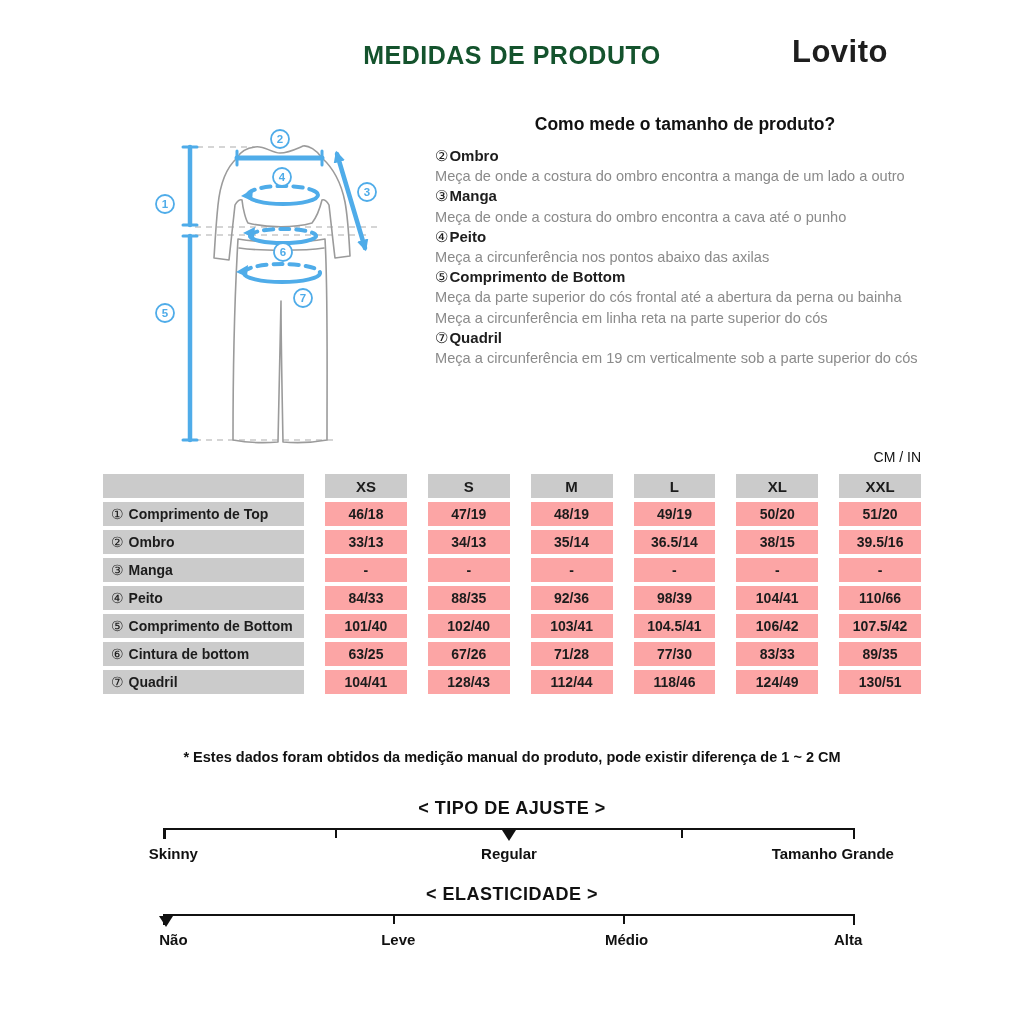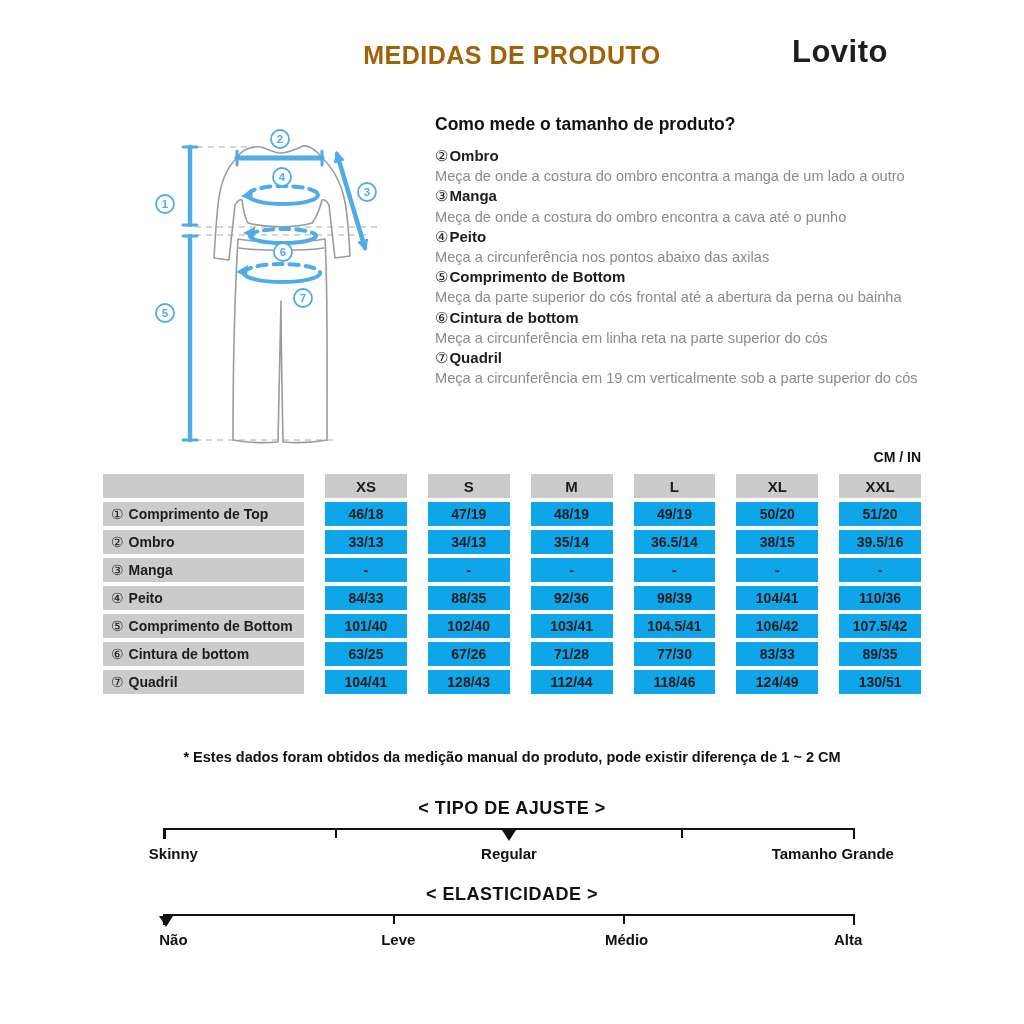--- a/index.html
+++ b/index.html
@@ -4,44 +4,44 @@
 <style>
   html,body{margin:0;padding:0;}
   body{
     width:1024px;height:1024px;position:relative;overflow:hidden;
     background:#ffffff;color:#1d1d1d;
     font-family:"Liberation Sans", sans-serif;
   }
   
   .page-title{
     position:absolute;top:41px;left:0;width:100%;text-align:center;
-    font-size:25px;font-weight:800;letter-spacing:.5px;color:#a16207;
+    font-size:25px;font-weight:800;letter-spacing:.5px;color:#14532d;
   }
   .brand{
     position:absolute;top:34px;left:792px;
     font-size:31px;font-weight:800;color:#1e1e1e;letter-spacing:.5px;
   }
   
   .diagram{position:absolute;left:130px;top:110px;width:310px;height:360px;}
   
   .guide{position:absolute;left:435px;top:114px;width:500px;}
-  .guide h2{margin:0 0 11px 0;font-size:17.5px;font-weight:800;color:#111;}
+  .guide h2{margin:0 0 11px 0;font-size:17.5px;font-weight:800;color:#111;text-align:center;}
   .g-label{font-size:15px;font-weight:700;line-height:20.2px;color:#1d1d1d;white-space:nowrap;}
   .g-label .g-num{font-weight:400;margin-right:1px;}
   .g-desc{font-size:14.6px;line-height:20.2px;color:#8a8a8a;white-space:nowrap;}
   
   .units{position:absolute;top:449px;left:103px;width:818px;text-align:right;
-    font-size:14px;font-weight:700;color:#111;}
+    font-size:14px;font-weight:400;color:#111;}
   
   .sizetable{
     position:absolute;left:103px;top:474px;width:818px;
     display:grid;grid-template-columns:201px repeat(6,1fr);gap:4px 21px;
   }
   .cell{height:24px;display:flex;align-items:center;justify-content:center;
-    background:#0ea5e9;font-size:14px;font-weight:700;color:#1c1c1c;white-space:nowrap;}
+    background:#fca5a5;font-size:14px;font-weight:700;color:#1c1c1c;white-space:nowrap;}
   .cell.head,.cell.corner,.cell.rlabel{background:#cbcbcb;}
   .cell.head{font-size:15px;}
   .cell.rlabel{justify-content:flex-start;padding-left:8px;font-size:14px;}
   .cell.rlabel .r-num{font-weight:400;margin-right:5px;}
   
   .footnote{position:absolute;top:724px;left:0;width:100%;text-align:center;
     font-size:14.5px;font-weight:700;color:#111;margin-top:25px;}
   
   .slider-title{position:absolute;left:0;width:100%;text-align:center;
     font-size:18px;font-weight:800;letter-spacing:.5px;color:#111;}
@@ -175,21 +175,20 @@
   </div>
   <div class="g-item">
     <div class="g-label"><span class="g-num">④</span><span>Peito</span></div>
     <div class="g-desc">Meça a circunferência nos pontos abaixo das axilas</div>
   </div>
   <div class="g-item">
     <div class="g-label"><span class="g-num">⑤</span><span>Comprimento de Bottom</span></div>
     <div class="g-desc">Meça da parte superior do cós frontal até a abertura da perna ou bainha</div>
   </div>
   <div class="g-item">
-    <div class="g-label"><span class="g-num">⑥</span><span>Cintura de bottom</span></div>
     <div class="g-desc">Meça a circunferência em linha reta na parte superior do cós</div>
   </div>
   <div class="g-item">
     <div class="g-label"><span class="g-num">⑦</span><span>Quadril</span></div>
     <div class="g-desc">Meça a circunferência em 19 cm verticalmente sob a parte superior do cós</div>
   </div>
 </div>
 
 <div class="units">CM / IN</div>
 
@@ -237,21 +236,21 @@
 
   <div class="cell rlabel">
       <span class="r-num">④</span>
       <span>Peito</span>
     </div>
   <div class="cell">84/33</div>
   <div class="cell">88/35</div>
   <div class="cell">92/36</div>
   <div class="cell">98/39</div>
   <div class="cell">104/41</div>
-  <div class="cell">110/36</div>
+  <div class="cell">110/66</div>
 
   <div class="cell rlabel">
       <span class="r-num">⑤</span>
       <span>Comprimento de Bottom</span>
     </div>
   <div class="cell">101/40</div>
   <div class="cell">102/40</div>
   <div class="cell">103/41</div>
   <div class="cell">104.5/41</div>
   <div class="cell">106/42</div>

